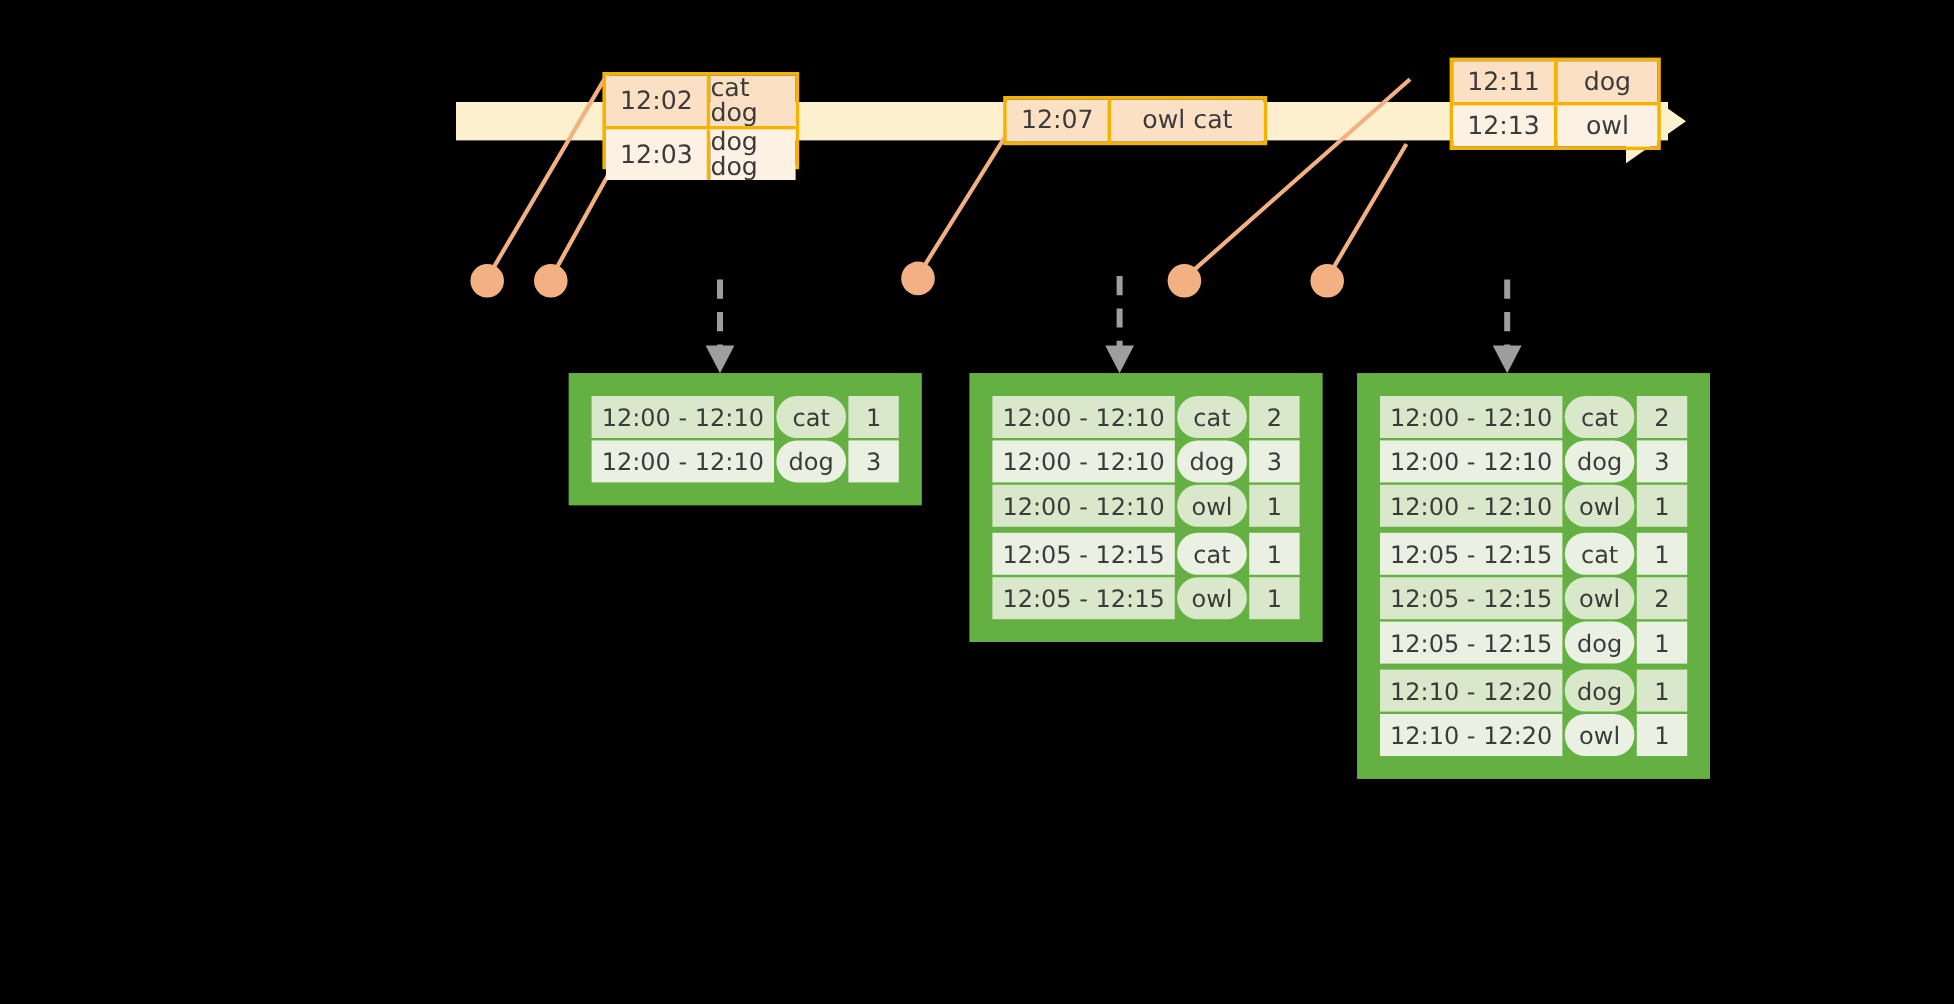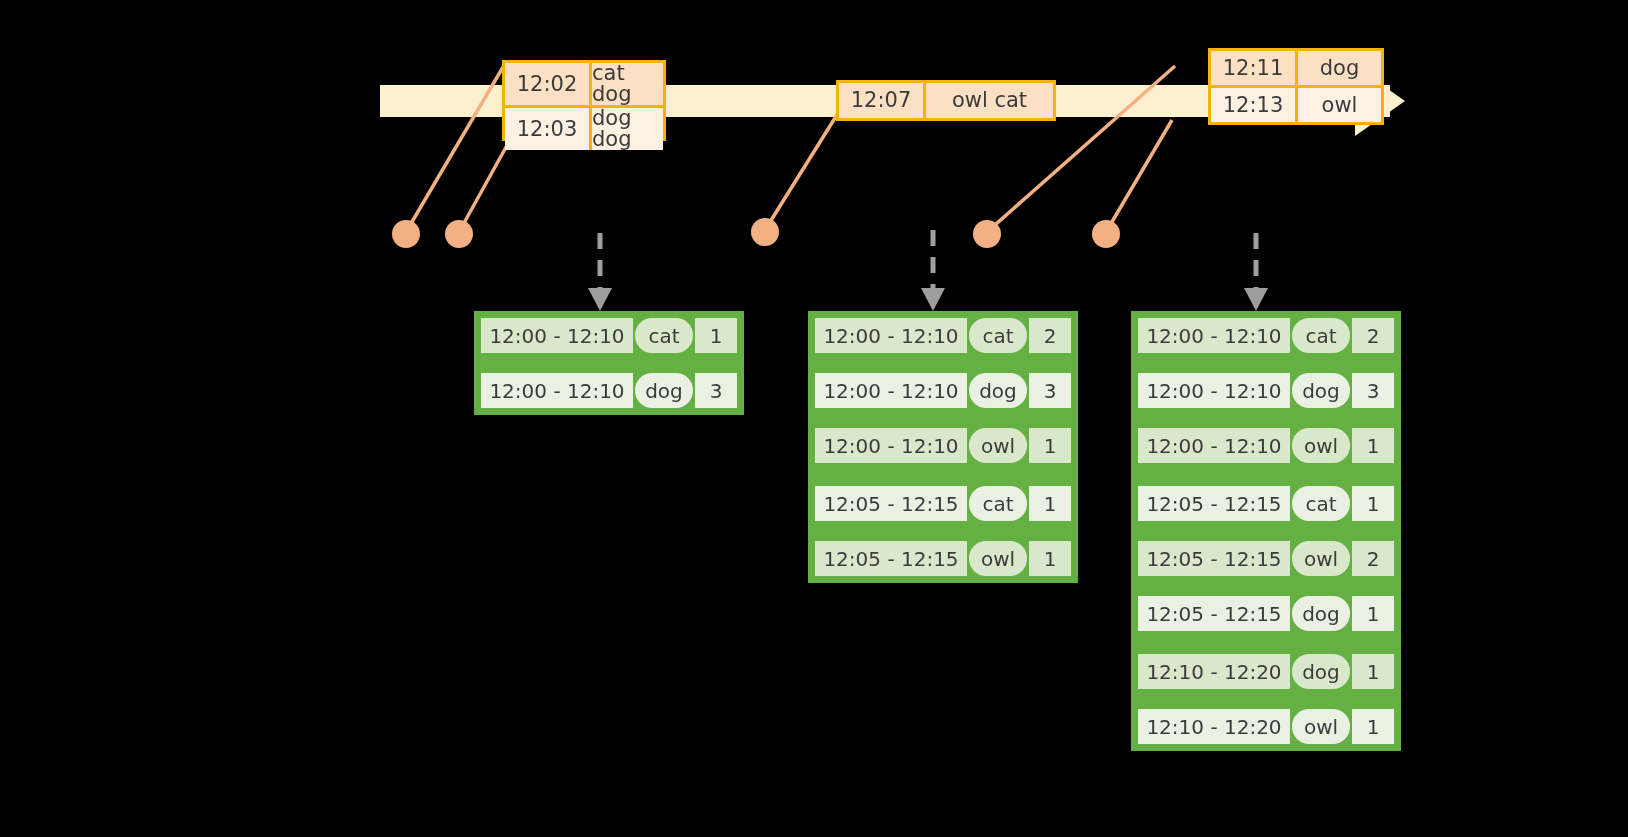--- a/index.html
+++ b/index.html
@@ -15,21 +15,21 @@
   .evt-row + .evt-row{border-top:3px solid #f5b301;}
   .evt-time,.evt-payload{display:flex;align-items:center;justify-content:center;
         color:#3b3b3b;font-size:21px;line-height:1;}
   .evt-time{width:84px;border-right:3px solid #f5b301;}
   .evt-payload{flex:1;}
   .shade-dark .evt-time,.shade-dark .evt-payload{background:#fbe0c4;}
   .shade-light .evt-time,.shade-light .evt-payload{background:#fdf1e4;}
 
   
   .res-table{position:absolute;border:3px solid #64b043;box-sizing:border-box;
-             background:#64b043;display:flex;flex-direction:column;gap:20px;padding:4px;}
+             background:#64b043;display:flex;flex-direction:column;gap:2px;padding:16px;}
   .res-row{display:flex;gap:2px;height:35px;}
   .res-row.grp-end{margin-bottom:3px;}
   .res-cell{display:flex;align-items:center;justify-content:center;
             color:#3b3b3b;font-size:20px;line-height:1;}
   .c-range{width:152px;}
   .c-key{width:58px;border-radius:17px;}
   .c-val{width:42px;}
   .row-dark .res-cell{background:#d9e8ca;}
   .row-light .res-cell{background:#eaf1e3;}
 </style>

